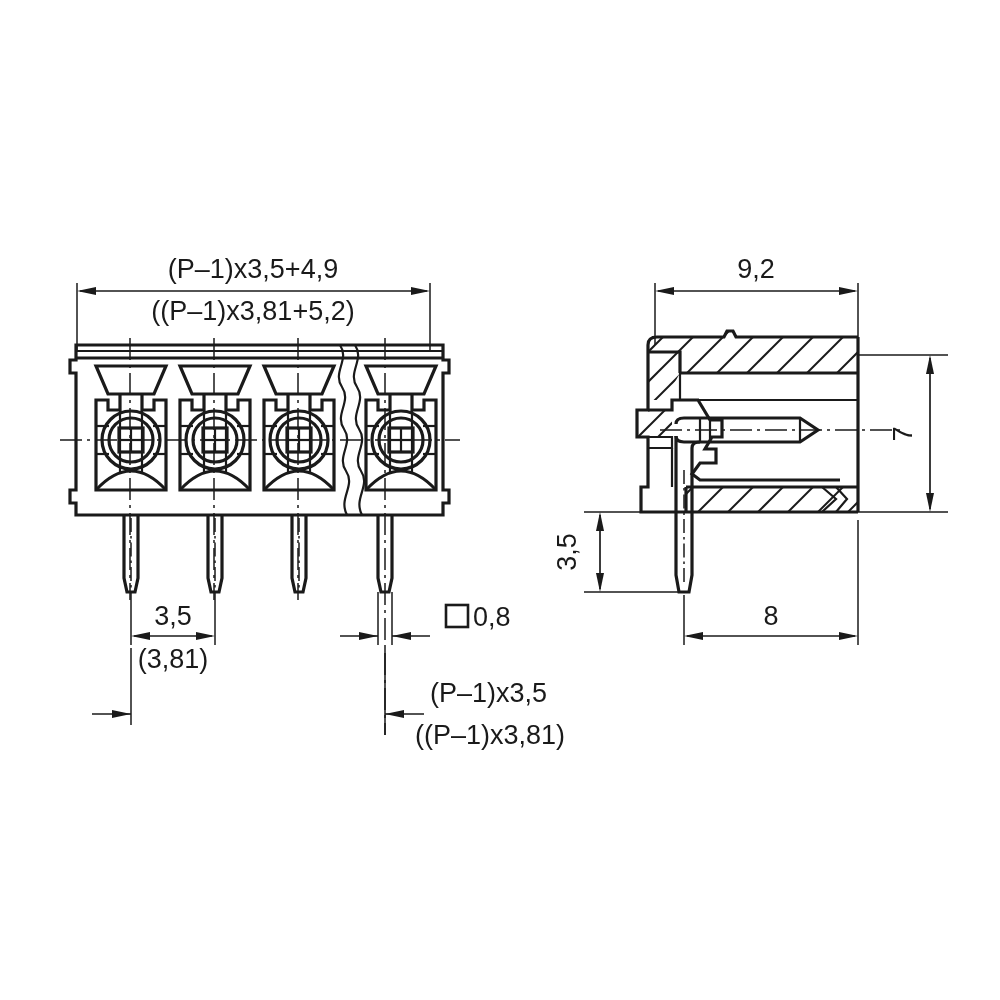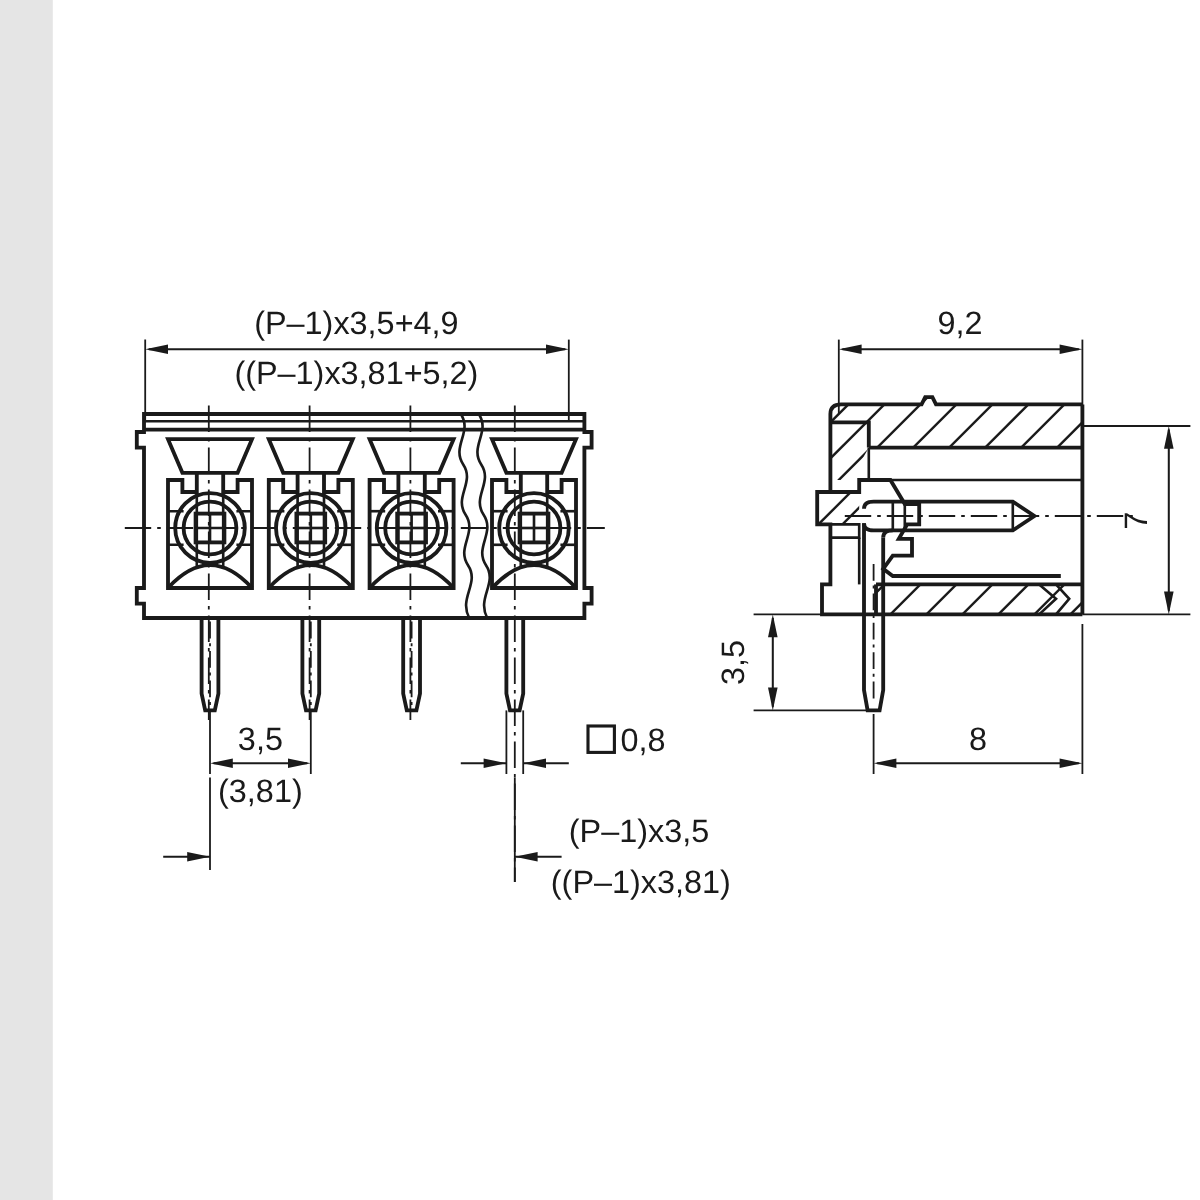--- a/index.html
+++ b/index.html
@@ -11,21 +11,20 @@
     width: 1000px;
     height: 1000px;
     font-family: "Liberation Sans", sans-serif;
     overflow: hidden;
   }
   #drawing-root {
     position: relative;
     width: 920px;
     height: 1000px;
     background: #e5e5e5;
-    padding-left: 44px;
   }
   svg#tech-drawing {
     display: block;
     width: 1000px;
     height: 1000px;
     background: #ffffff;
   }
   .outline {
     fill: none;
     stroke: #1a1a1a;

